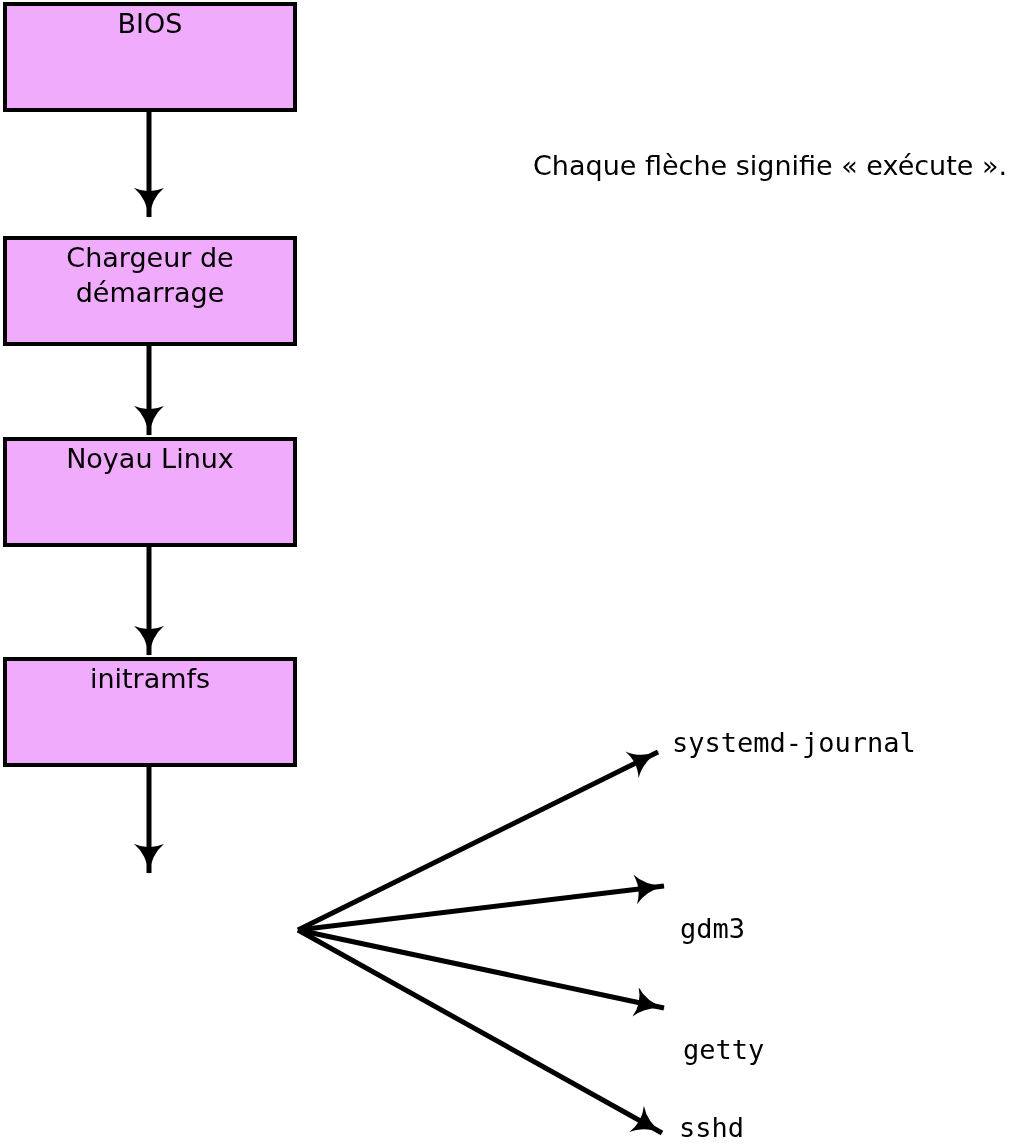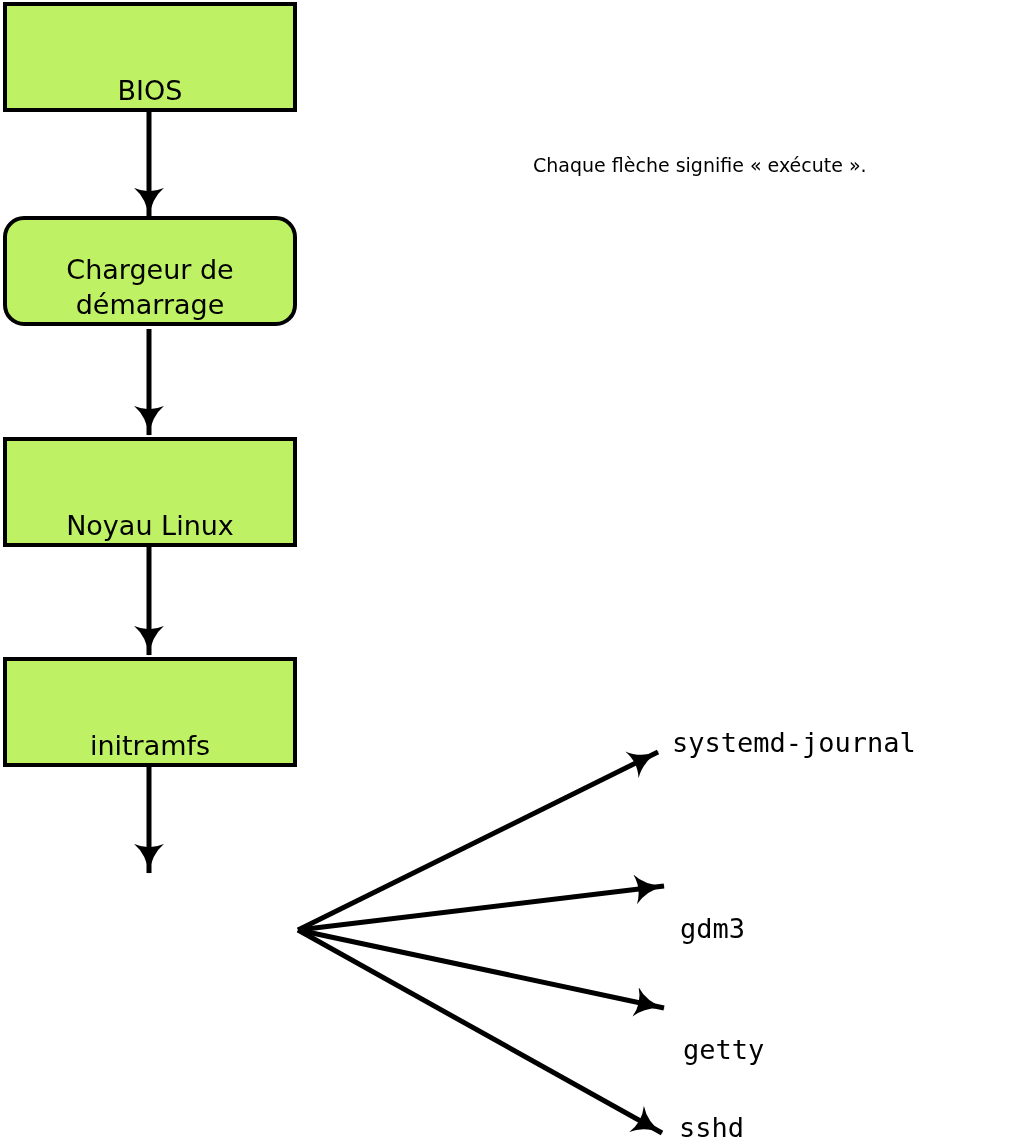--- a/index.html
+++ b/index.html
@@ -24,43 +24,43 @@
     height: 1144px;
     pointer-events: none;
   }
   .node-box {
     position: absolute;
     left: 3px;
     width: 294px;
     height: 110px;
     box-sizing: border-box;
     border: 4px solid #000000;
-    background: #bef264;
+    background: #f0abfc;
     display: flex;
-    align-items: flex-end;
+    align-items: flex-start;
     justify-content: center;
   }
   .node-box .node-label {
     display: block;
     max-width: 250px;
     text-align: center;
     font-size: 27px;
     line-height: 35px;
   }
   .node-bios        { top: 2px;   }
-  .node-bootloader  { top: 216px; border-radius: 21px; }
+  .node-bootloader  { top: 236px; }
   .node-kernel      { top: 437px; }
   .node-initramfs   { top: 657px; }
   .node-systemd     { top: 875px; }
 
   .caption {
     position: absolute;
     left: 533px;
     top: 149px;
-    font-size: 19px;
+    font-size: 27px;
     line-height: 33px;
     white-space: nowrap;
   }
   .proc-label {
     position: absolute;
     font-family: "DejaVu Sans Mono", "Liberation Mono", monospace;
     font-size: 27px;
     line-height: 33px;
     white-space: nowrap;
   }

